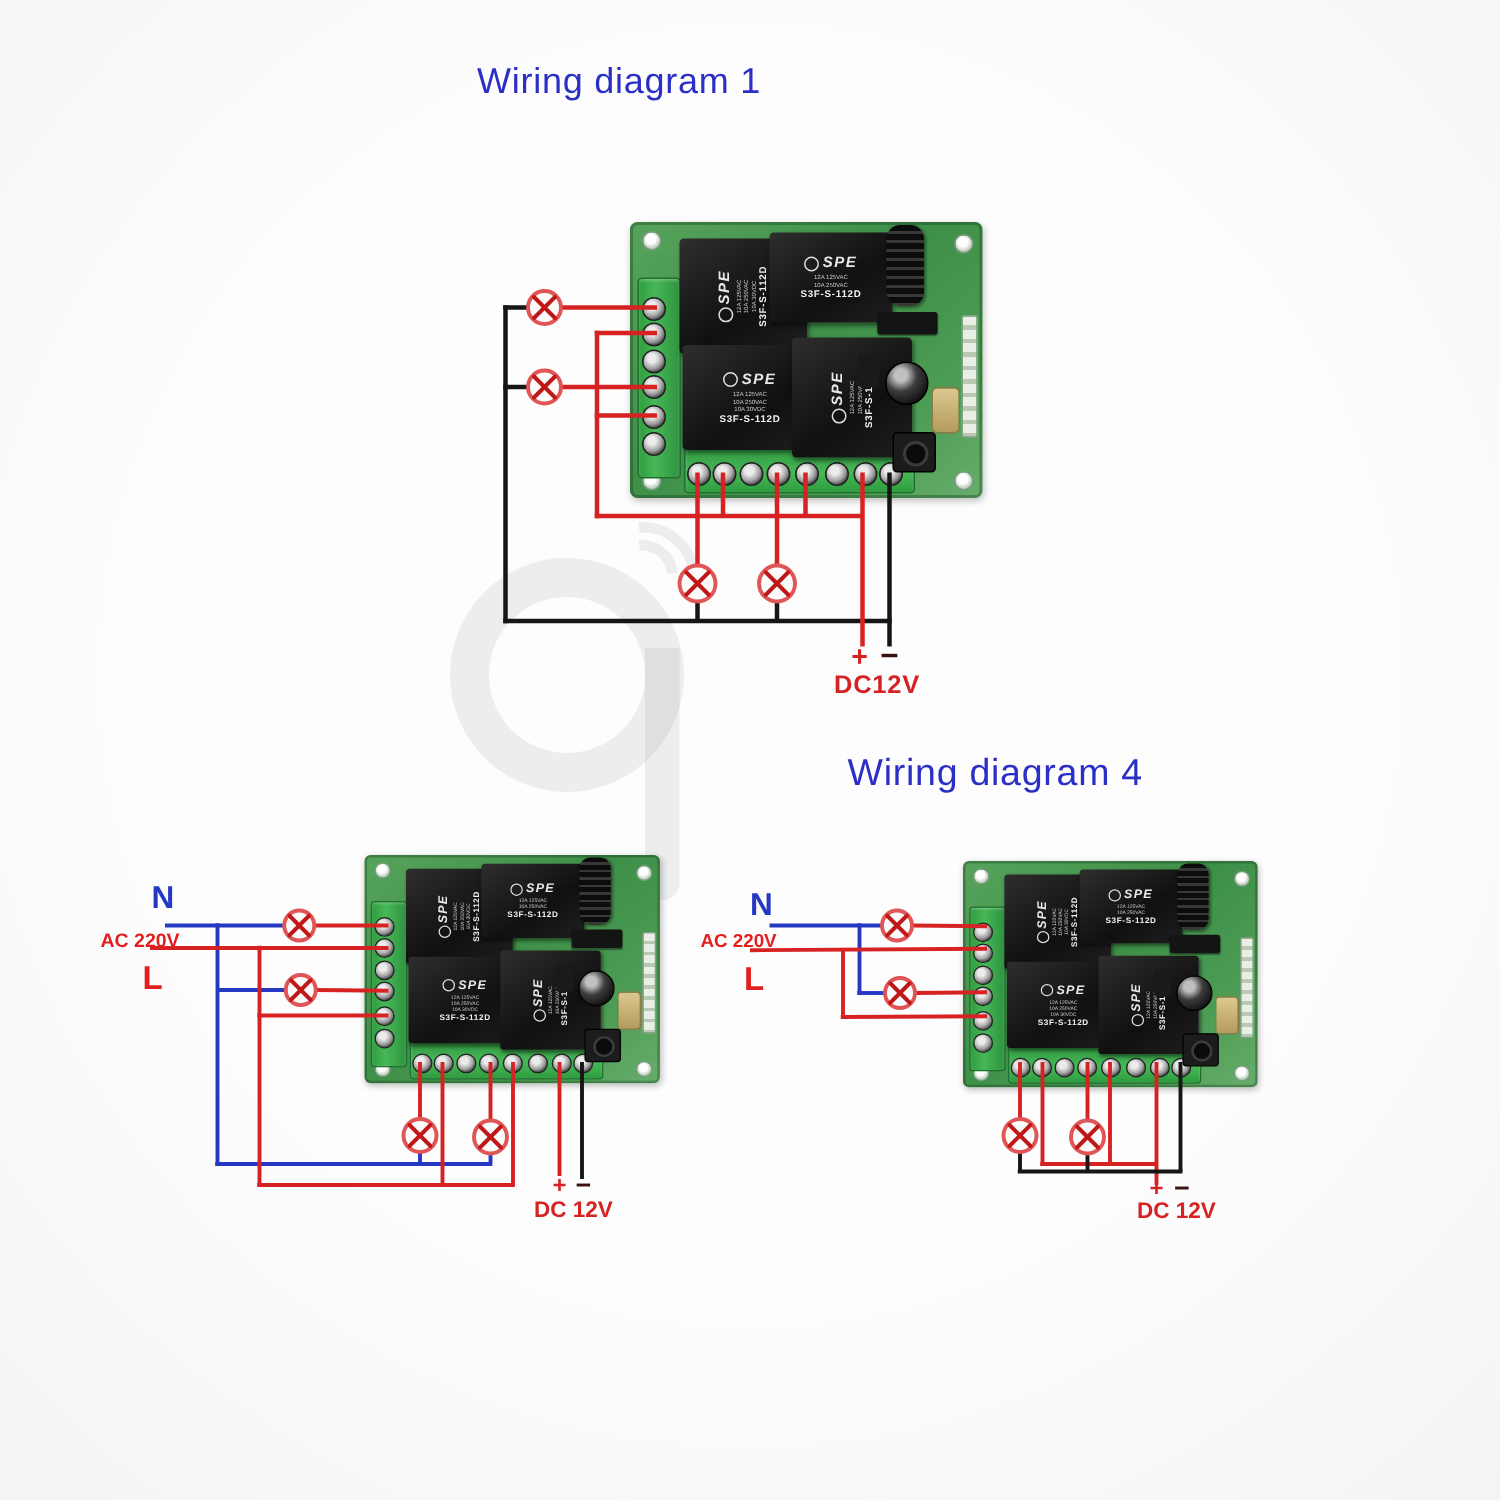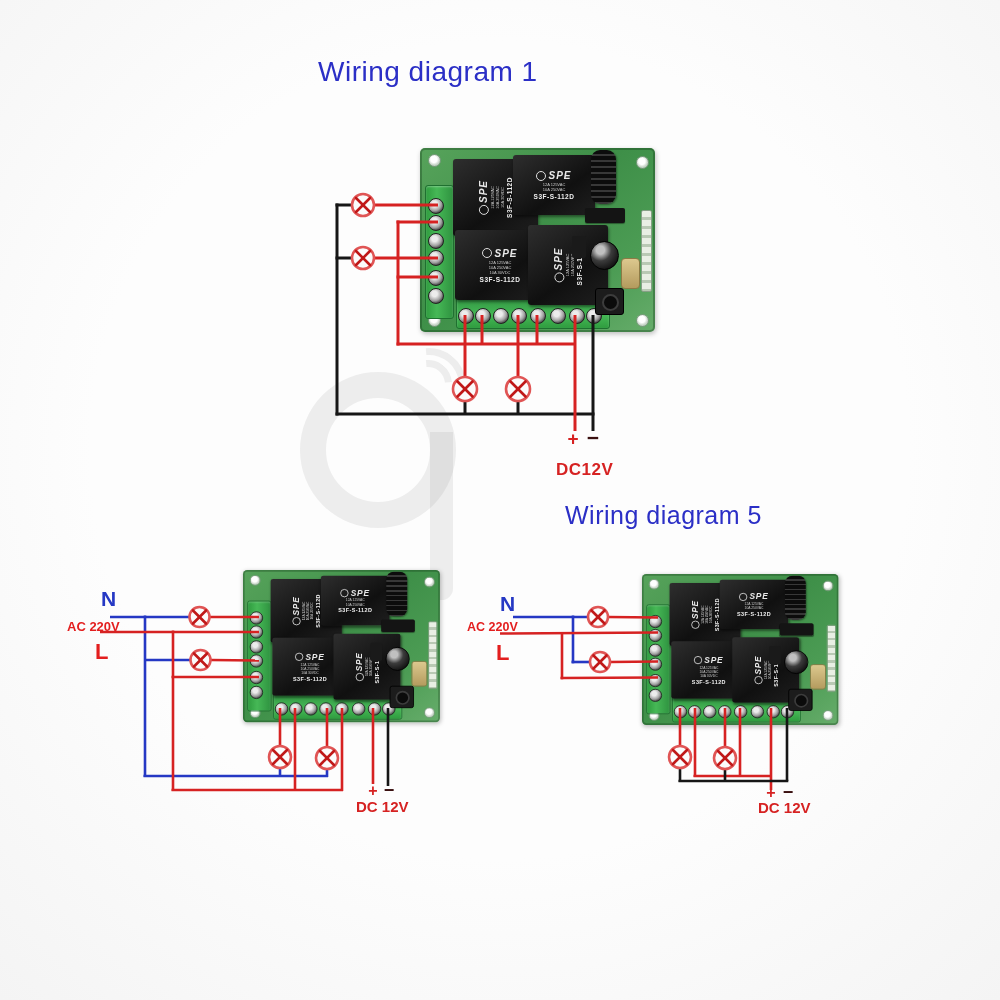--- a/index.html
+++ b/index.html
@@ -16,31 +16,31 @@
     border-radius:0 0 12px 12px;}
   .wm-arc{border:7px solid transparent;border-top-color:rgba(150,150,150,0.15);
     border-radius:50%;transform:rotate(40deg);}
   .wm-arc.a1{left:404px;top:360px;width:34px;height:34px;}
   .wm-arc.a2{left:392px;top:348px;width:60px;height:60px;}
   .wm-text{font-weight:bold;white-space:nowrap;}
   .wm-text.t1{left:484px;top:372px;font-size:84px;color:rgba(246,150,60,0.17);}
   .wm-text.t2{left:508px;top:458px;font-size:88px;color:rgba(246,150,60,0.13);}
   
   .title{position:absolute;color:#2b2fc6;white-space:nowrap;letter-spacing:0.5px;}
-  .title.t1{left:318px;top:56px;font-size:28px;}
+  .title.t1{left:318px;top:41px;font-size:24px;}
   .title.t2{left:167px;top:494px;font-size:24px;}
   .title.t3{left:565px;top:501px;font-size:25px;}
   .lbl{position:absolute;white-space:nowrap;font-weight:bold;}
   .lbl.blue{color:#2538c4;}
   .lbl.red{color:#e31e1e;}
   .lbl.dark{color:#3a1010;}
   
   .plus1{left:566px;top:428px;width:14px;text-align:center;font-size:19px;color:#d62222;}
   .minus1{left:586px;top:426px;width:14px;text-align:center;font-size:21px;}
-  .dc1{left:556px;top:460px;font-size:17px;color:#d62222;letter-spacing:0.5px;text-align:right;}
+  .dc1{left:556px;top:447px;font-size:17px;color:#d62222;letter-spacing:0.5px;text-align:right;}
   
   .n2{left:101px;top:587px;font-size:21px;}
   .ac2{left:67px;top:619px;font-size:13px;}
   .l2{left:95px;top:639px;font-size:22px;}
   .plus2{left:366px;top:782px;width:14px;text-align:center;font-size:16px;color:#d62222;}
   .minus2{left:382px;top:780px;width:14px;text-align:center;font-size:18px;}
   .dc2{left:356px;top:798px;font-size:15px;color:#d62222;}
   
   .n3{left:500px;top:592px;font-size:21px;}
   .ac3{left:467px;top:620px;font-size:12.5px;}
@@ -107,21 +107,21 @@
 <body>
 
 <div id="canvas">
 
   <div class="wm wm-arc a1"></div>
   <div class="wm wm-arc a2"></div>
   <div class="wm wm-circle"></div>
   <div class="wm wm-stem"></div>
 
   <div class="title t1">Wiring diagram 1</div>
-  <div class="title t3">Wiring diagram 5</div>
+  <div class="title t3">Wiring diagram 4</div>
 
   <div id="board1" class="board-mount">
   <div class="pcb">
     <div class="hole" style="left:8px;top:6px;"></div>
     <div class="hole" style="left:216px;top:8px;"></div>
     <div class="hole" style="left:8px;top:166px;"></div>
     <div class="hole" style="left:216px;top:166px;"></div>
 
     <div class="tblock left"></div>
     <div class="screw" style="left:8px;top:50px;"></div>

